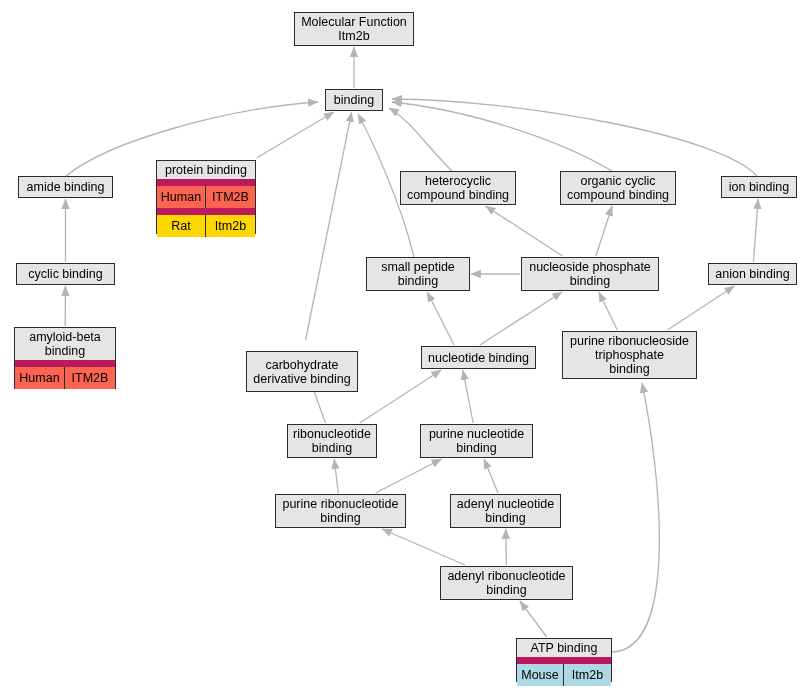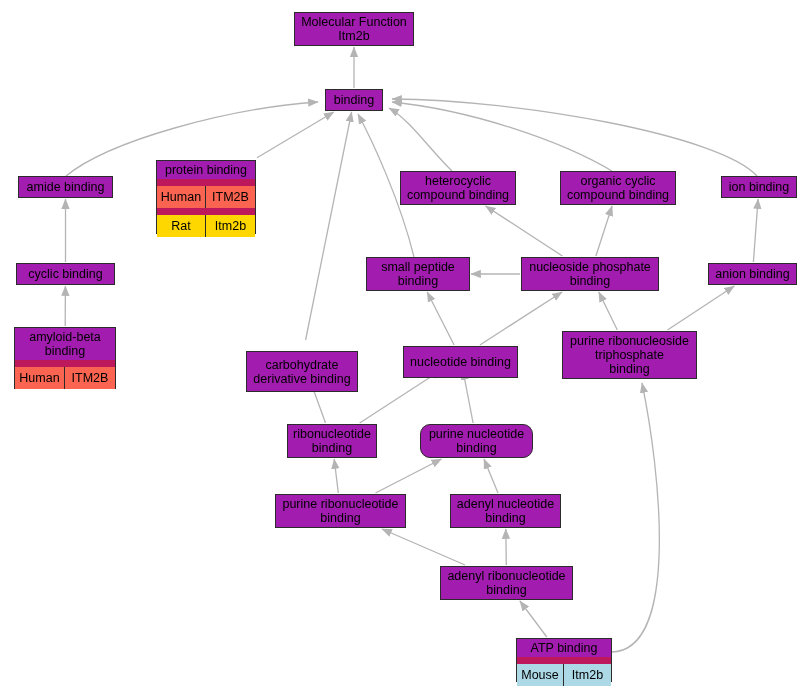--- a/index.html
+++ b/index.html
@@ -20,21 +20,21 @@
     left: 0;
     top: 0;
     width: 809px;
     height: 693px;
     pointer-events: none;
   }
   .node {
     position: absolute;
     box-sizing: border-box;
     border: 1px solid #2b2b2b;
-    background: #a21caf;
+    background: #e5e5e5;
     display: flex;
     flex-direction: column;
     z-index: 2;
   }
   .node-title {
     flex: 1 1 auto;
     display: flex;
     align-items: center;
     justify-content: center;
     text-align: center;
@@ -157,33 +157,33 @@
 binding</div>
       <div class="anno-row" style="background: rgb(250, 100, 80);">
         <div class="anno-cell left">Human</div>
         <div class="anno-cell">ITM2B</div>
       </div>
     </div>
     <div class="node" style="left: 246px; top: 351px; width: 112px; height: 41px;">
       <div class="node-title">carbohydrate
 derivative binding</div>
     </div>
-    <div class="node" style="left: 403px; top: 346px; width: 115px; height: 32px;">
+    <div class="node" style="left: 421px; top: 346px; width: 115px; height: 23px;">
       <div class="node-title">nucleotide binding</div>
     </div>
     <div class="node" style="left: 562px; top: 331px; width: 135px; height: 48px;">
       <div class="node-title">purine ribonucleoside
 triphosphate
 binding</div>
     </div>
     <div class="node" style="left: 287px; top: 424px; width: 90px; height: 34px;">
       <div class="node-title">ribonucleotide
 binding</div>
     </div>
-    <div class="node" style="left: 420px; top: 424px; width: 113px; height: 34px; border-radius: 10px;">
+    <div class="node" style="left: 420px; top: 424px; width: 113px; height: 34px;">
       <div class="node-title">purine nucleotide
 binding</div>
     </div>
     <div class="node" style="left: 275px; top: 494px; width: 131px; height: 34px;">
       <div class="node-title">purine ribonucleotide
 binding</div>
     </div>
     <div class="node" style="left: 450px; top: 494px; width: 111px; height: 34px;">
       <div class="node-title">adenyl nucleotide
 binding</div>

